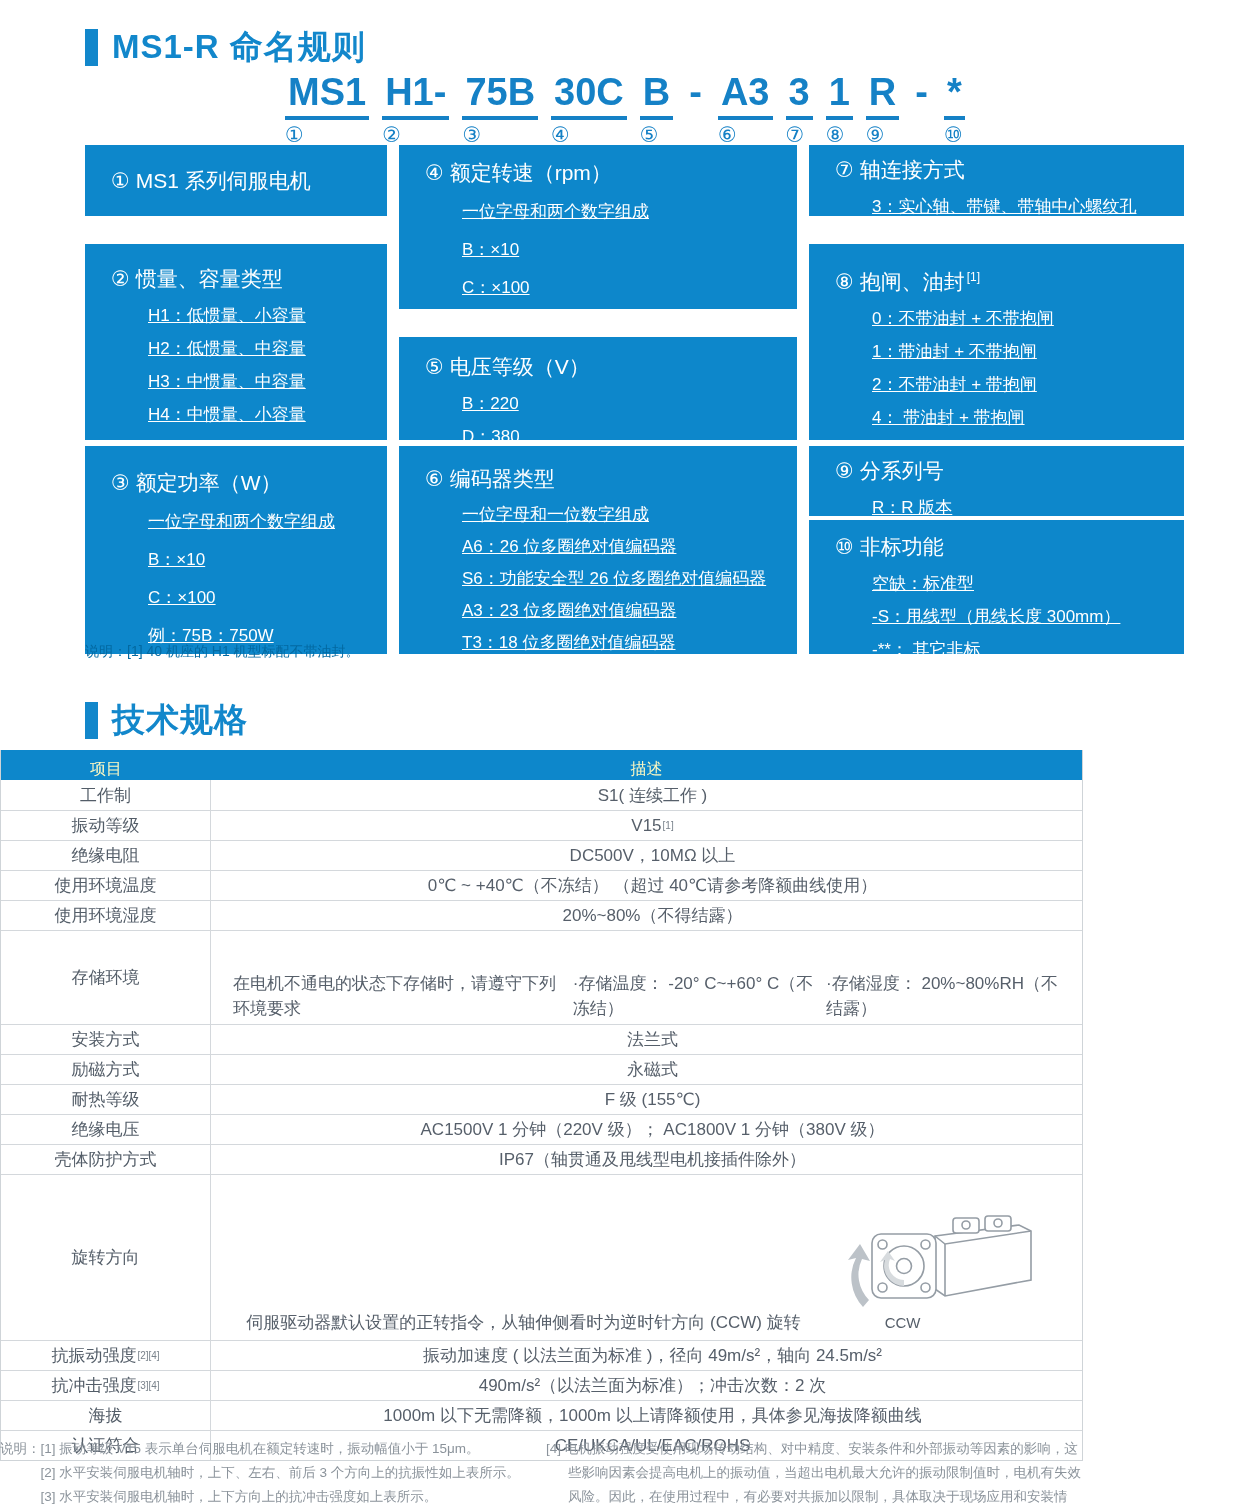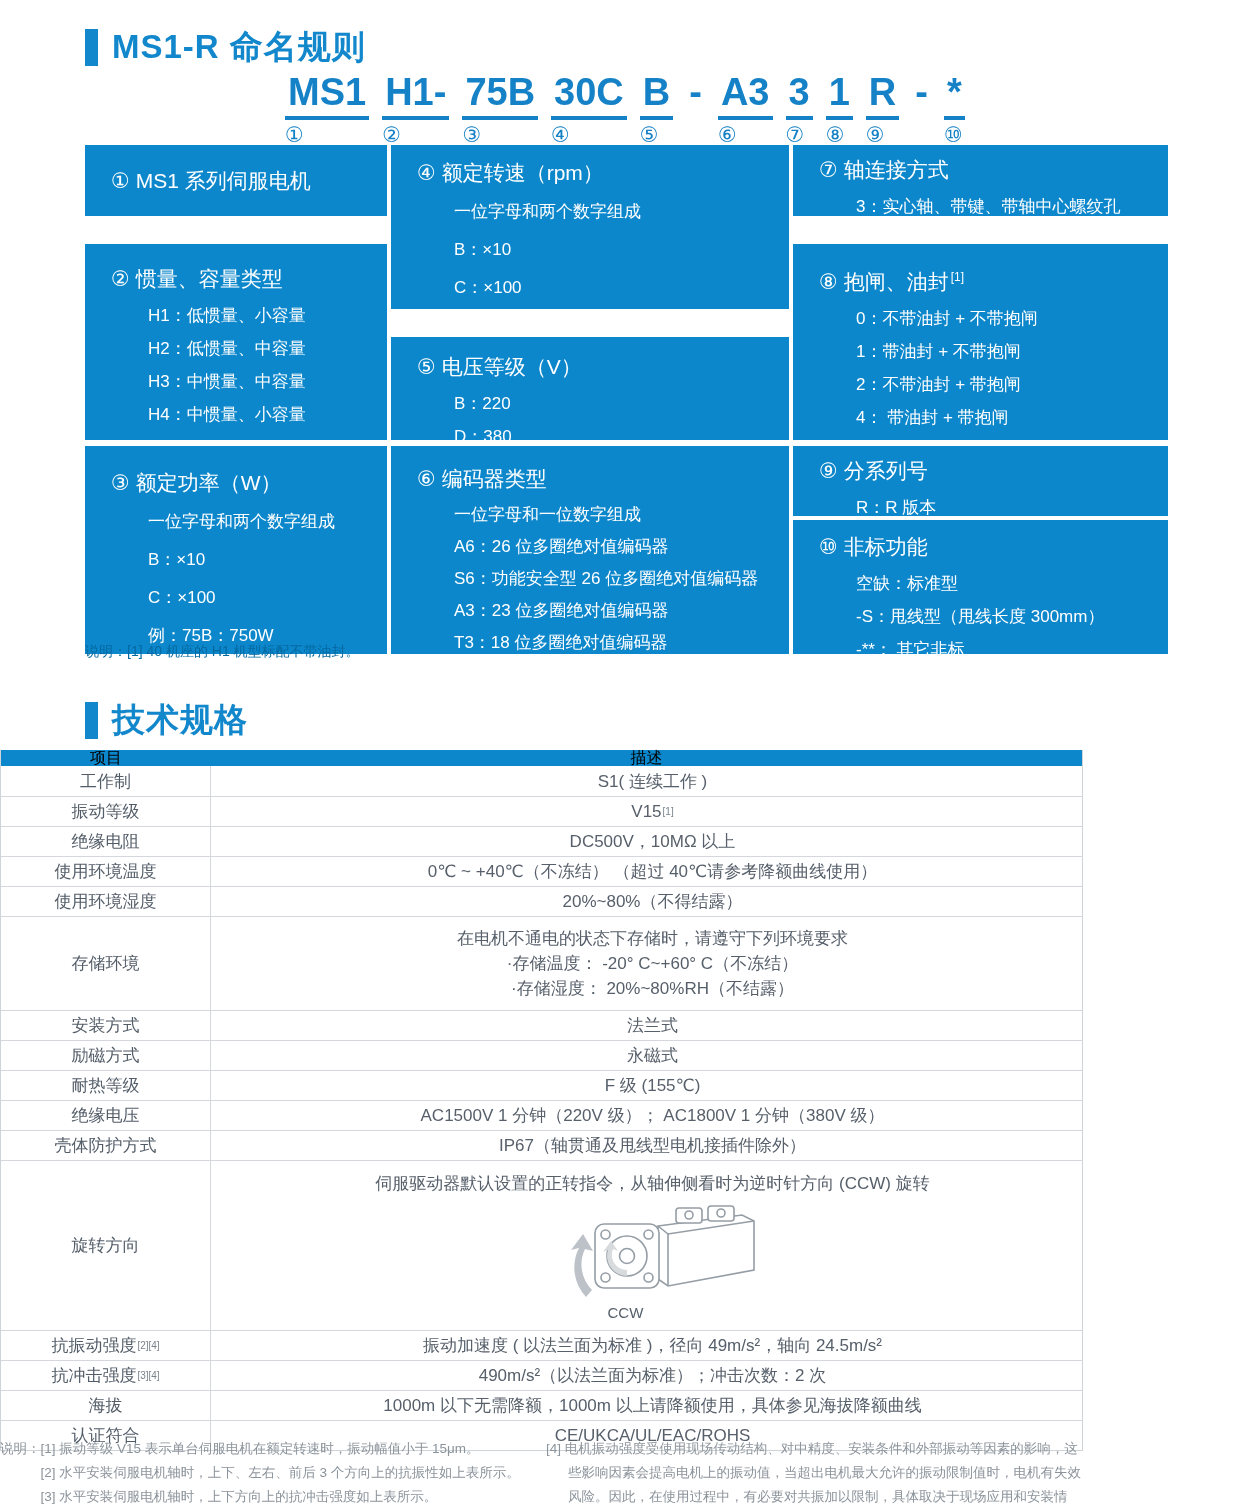--- a/index.html
+++ b/index.html
@@ -27,68 +27,68 @@
   .seg-text {
     font-size: 38px; font-weight: bold; color: #1581c6; line-height: 44px;
     padding: 0 3px 2px 3px; border-bottom: 4px solid transparent;
   }
   .seg-u .seg-text { border-bottom-color: #1581c6; }
   .seg-num { font-size: 21px; color: #1581c6; margin-top: 3px; min-height: 24px; }
 
   
   .naming-grid {
     position: absolute; top: 145px; left: 0; width: 1083px;
-    display: grid; grid-template-columns: 302px 398px 375px; column-gap: 4px;
+    display: grid; grid-template-columns: 302px 398px 375px; column-gap: 12px;
   }
   .box-col { display: flex; flex-direction: column; }
   .box {
     background: #0d87cb; color: #ffffff; overflow: hidden;
     padding: 15px 10px 0 26px; margin-bottom: 4px;
   }
   .box-col .box:last-child { margin-bottom: 0; }
   .b-0-1, .b-1-1, .b-2-1 { margin-bottom: 6px; margin-top: 24px; }
   .b-0-0 { height: 71px; display: flex; align-items: center; padding-top: 0; }
   .b-0-1 { height: 196px; padding-top: 22px; }
   .b-0-2 { height: 208px; padding-top: 24px; }
   .b-1-0 { height: 164px; }
   .b-1-1 { height: 103px; padding-top: 17px; }
   .b-1-2 { height: 208px; padding-top: 20px; }
   .b-2-0 { height: 71px; padding-top: 12px; }
   .b-2-1 { height: 196px; padding-top: 20px; }
   .b-2-2 { height: 70px; padding-top: 12px; }
   .b-2-3 { height: 134px; padding-top: 14px; }
   .box-title { font-size: 21px; line-height: 26px; }
   .box-sup { font-size: 12px; vertical-align: super; margin-left: 2px; }
-  .box-items { list-style: none; margin: 7px 0 0 37px; }
+  .box-items { list-style: none; margin: 7px 0 0 37px; text-decoration: underline; }
   .box-item { font-size: 17px; line-height: 33px; white-space: nowrap; }
   .b-1-2 .box-item { line-height: 32px; }
   .b-0-2 .box-item, .b-1-0 .box-item { line-height: 38px; }
 
   .naming-note { position: absolute; top: 643px; left: 0; font-size: 14px; color: #0369a1; }
 
   
   .spec-table {
     position: absolute; top: 750px; left: 0; width: 1083px;
     border: 1px solid #cfd4d8; border-top: none;
     color: #565f6a;
   }
-  .thead { display: flex; background: #0d87cb; color: #000000; height: 16px; align-items: center; font-size: 16px; }
+  .thead { display: flex; background: #0d87cb; color: #fef9c3; height: 30px; align-items: flex-end; font-size: 16px; }
   .th-item { width: 210px; text-align: center; }
   .th-desc { flex: 1; text-align: center; }
   .tr { display: flex; border-top: 1px solid #d4d8dc; }
   .tr:first-of-type { border-top: none; }
   .td-label {
     width: 210px; flex: 0 0 210px; border-right: 1px solid #d4d8dc;
     display: flex; align-items: center; justify-content: center;
     text-align: center; font-size: 17px; padding: 2px 22px; color: #535d68;
   }
   .lbl-sup, .desc-sup { font-size: 10px; vertical-align: super; color: #79828b; margin-left: 1px; }
   .td-desc {
-    flex: 1; display: flex; flex-direction: column; justify-content: center;
-    align-items: center; font-size: 17px; padding: 3px 10px 3px 22px;
+    flex: 1; display: flex; flex-direction: row; justify-content: center;
+    align-items: flex-end; font-size: 17px; padding: 3px 10px 3px 22px;
   }
   .tr.simple { min-height: 30px; }
   .tr.simple .td-desc { flex-direction: row; align-items: center; }
   .tr.multiline { min-height: 94px; }
   .tr.multiline .desc-line { line-height: 25px; }
   .tr.rotation { min-height: 166px; }
   .tr.rotation .desc-line { line-height: 28px; margin-top: 6px; }
   .motor-fig { margin: 4px 0 6px 46px; display: flex; flex-direction: column; }
   .ccw-label { font-size: 15px; color: #565f6a; margin: -2px 0 0 38px; }
 

